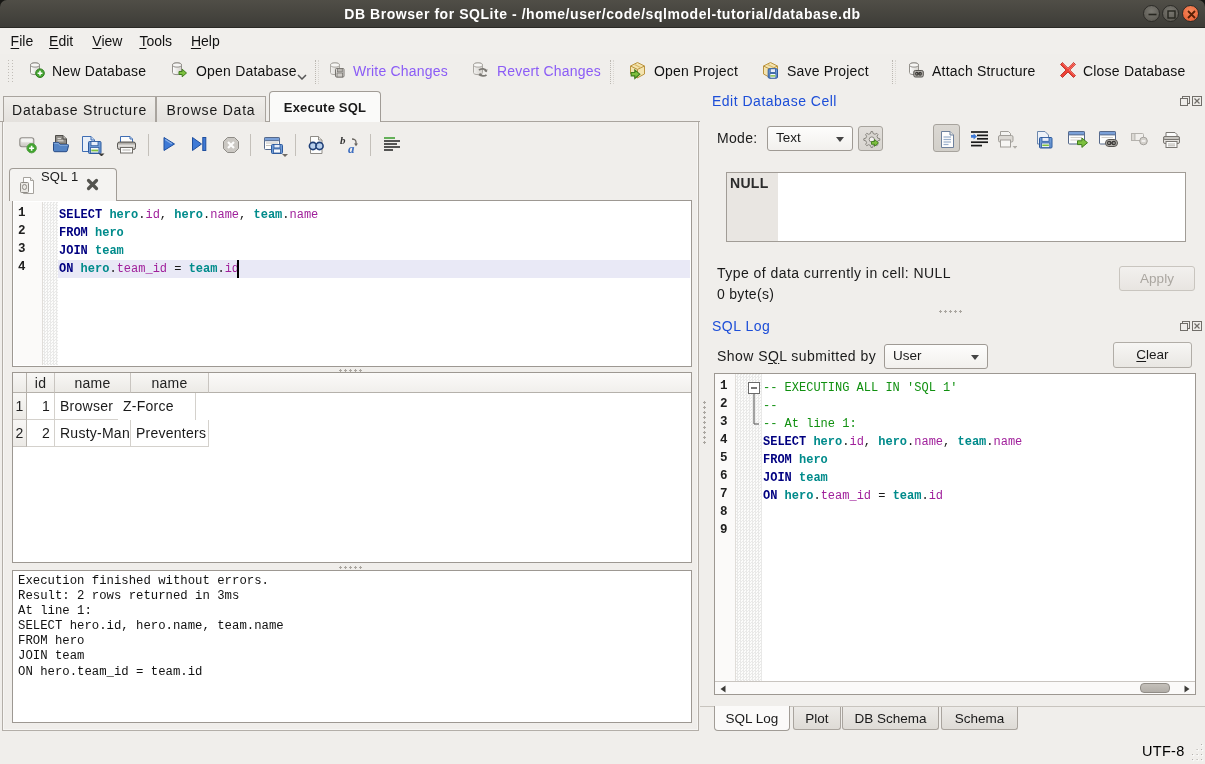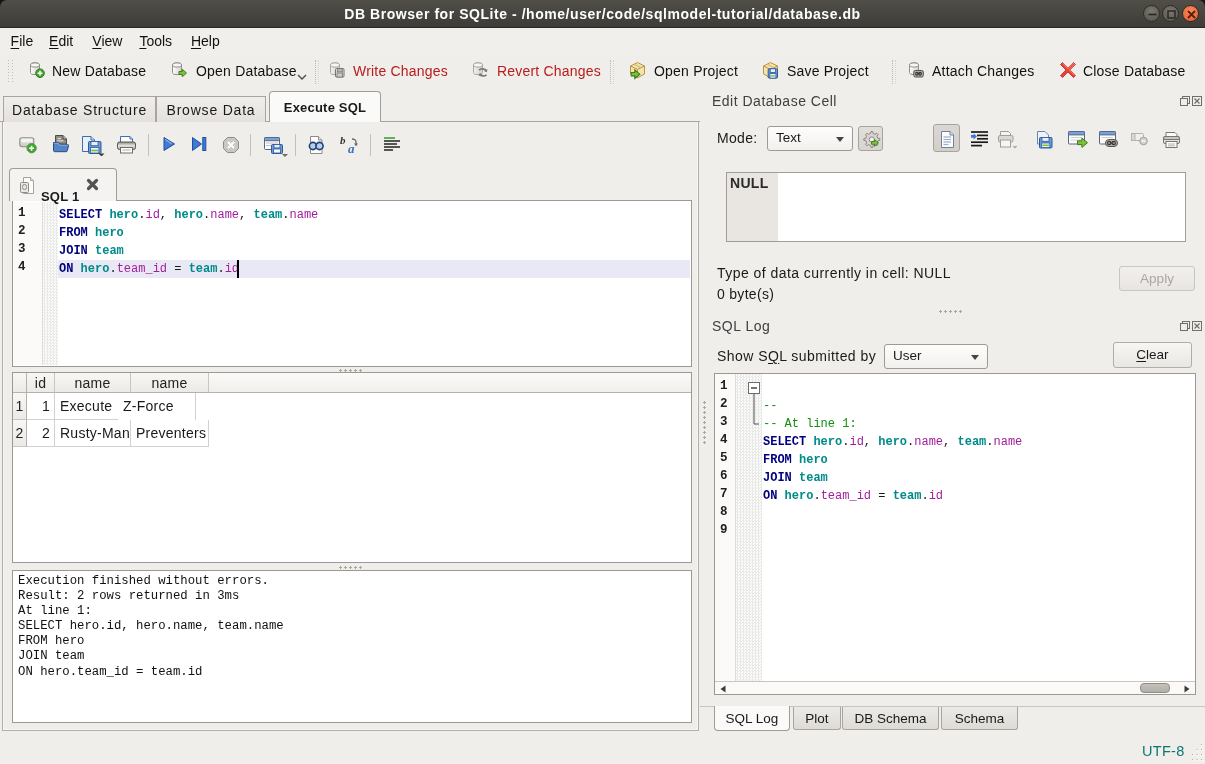--- a/index.html
+++ b/index.html
@@ -12,21 +12,21 @@
 .winbtn.max{left:1162px;background:radial-gradient(circle at 50% 35%,#7a7871,#55534c)}
 .winbtn.cls{left:1182px;background:radial-gradient(circle at 50% 35%,#f68b5f,#e8592e)}
 .winbtn svg{position:absolute;left:0;top:0}
 
 #menubar{position:absolute;left:0;top:28px;width:1205px;height:26px;background:#f1efec}
 .menuitem{position:absolute;top:5px;font-size:14px;color:#111}
 .menuitem u{text-decoration-thickness:1px;text-underline-offset:2px}
 
 #toolbar{position:absolute;left:6px;top:54px;width:1205px;height:36px;background:#f0eeeb}
 .tbtxt{position:absolute;top:9px;font-size:14px;letter-spacing:0.2px;color:#111}
-.tbtxt.dis{color:#b91c1c}
+.tbtxt.dis{color:#8b5cf6}
 .tbicon{position:absolute;top:7px}
 .tbsep{position:absolute;top:6px;height:24px;width:4px;border-left:1px dotted #bcb8b2;border-right:1px dotted #d8d5d0}
 .tbhandle{position:absolute;left:2px;top:6px;height:24px;width:6px;
  background-image:repeating-linear-gradient(180deg,#c1bdb7 0 1px,transparent 1px 3px),repeating-linear-gradient(180deg,#c1bdb7 0 1px,transparent 1px 3px);
  background-size:1px 100%,1px 100%;background-position:0 0,4px 0;background-repeat:no-repeat}
 
 #maintabs{position:absolute;left:0;top:90px;width:700px;height:32px}
 .mtab{position:absolute;font-size:14px;letter-spacing:0.8px;text-align:center}
 .mtab.inactive{top:6px;height:26px;background:linear-gradient(#f0eeeb,#e4e1dd);border:1px solid #a9a49e;border-bottom:none;padding-top:5px}
 .mtab.active{top:1px;height:31px;background:#fafaf9;border:1px solid #a19c96;border-bottom:none;border-radius:4px 4px 0 0;padding-top:8px;font-weight:bold;font-size:13px;letter-spacing:0.2px;z-index:3}
@@ -46,21 +46,21 @@
 
 .grid-hcell{position:absolute;top:0;height:20px;background:linear-gradient(#f8f7f5,#eceae6);border-right:1px solid #c9c5c0;border-bottom:1px solid #b5b1ab;text-align:center;font-size:14px;letter-spacing:0.25px;padding-top:1.5px;color:#222}
 .grid-cell{position:absolute;background:#fff;border-right:1px solid #d4d1cc;border-bottom:1px solid #d4d1cc;font-size:14px;letter-spacing:0.25px;padding:4.5px 4px 0 5px;white-space:nowrap;overflow:visible}
 .grid-vhead{position:absolute;background:linear-gradient(#f8f7f5,#eceae6);border-right:1px solid #b5b1ab;border-bottom:1px solid #c9c5c0;text-align:center;font-size:14px;padding-top:4.5px;color:#222}
 
 #messages{font-family:"Liberation Mono",monospace;font-size:12.3px;line-height:15.1px;color:#111;padding:3px 0 0 5px;white-space:pre}
 
 .hdots{position:absolute;width:24px;height:3px;background-image:radial-gradient(circle,#aaa6a0 1px,transparent 1.3px);background-size:5px 3px}
 .vdots{position:absolute;width:3px;height:44px;background-image:radial-gradient(circle,#aaa6a0 1px,transparent 1.3px);background-size:3px 5px}
 
-.docktitle{position:absolute;font-size:14px;color:#404040}
+.docktitle{position:absolute;font-size:14px;color:#1d4ed8}
 .lognum{position:absolute;left:0;width:18px;text-align:left;padding-left:5px;font-family:"Liberation Mono",monospace;font-size:12.5px;font-weight:bold;color:#202020}
 .logline{position:absolute;left:48px;right:1px;height:18px;font-family:"Liberation Mono",monospace;font-size:12px;white-space:pre;line-height:18px}
 .combo{position:absolute;height:25px;background:linear-gradient(#fdfdfc,#f2f0ed);border:1px solid #9f9a94;border-radius:3px;font-size:13.5px;padding:3px 0 0 8px}
 .combo .arr{position:absolute;right:8px;top:10px;width:0;height:0;border-left:4px solid transparent;border-right:4px solid transparent;border-top:5px solid #444}
 .btn{position:absolute;border:1px solid #b1ada7;border-radius:3px;background:linear-gradient(#f7f6f4,#e9e7e3);text-align:center;font-size:13.5px}
 .iconbtn{position:absolute;border:1px solid #a7a39d;border-radius:3px;background:linear-gradient(#e2dfdb,#d8d5d0)}
 
 .sb-h{position:absolute;background:#fbfaf9;border-top:1px solid #c9c5c0}
 .sb-thumb{position:absolute;background:linear-gradient(#c4c0ba,#b2aea8);border:1px solid #908c86;border-radius:4px}
 
@@ -187,21 +187,21 @@
             <stop offset="1" stop-color="#d5d2cd"></stop>
           </linearGradient>
         </defs>
         <path d="M2.5 4 A4.5 2.1 0 0 1 11.5 4 V11.5 A4.5 2.1 0 0 1 2.5 11.5 Z" fill="url(#g1397)" stroke="#93908b" stroke-width="1"></path>
         <ellipse cx="7" cy="4" rx="4.5" ry="2.1" fill="#f7f6f4" stroke="#93908b" stroke-width="1"></ellipse>
         <rect x="6.8" y="9.5" width="9.5" height="6.5" rx="1.5" fill="#b4b1ac" stroke="#55534f"></rect>
         <rect x="8.6" y="11.4" width="2.6" height="2.7" rx="1.3" fill="none" stroke="#3c3a37" stroke-width="1.1"></rect>
         <rect x="11.8" y="11.4" width="2.6" height="2.7" rx="1.3" fill="none" stroke="#3c3a37" stroke-width="1.1"></rect>
         <line x1="10" y1="12.8" x2="13.5" y2="12.8" stroke="#3c3a37" stroke-width="1.1"></line>
       </svg></span>
-    <div class="tbtxt" style="left:926px">Attach Changes</div>
+    <div class="tbtxt" style="left:926px">Attach Structure</div>
 <span id="ic-closedb" class="tbicon" style="left:1053px"><svg width="18" height="18" viewBox="0 0 18 18">
         <path d="M3.5 1.5 L9 7 L14.5 1.5 L16.5 3.5 L11 9 L16.5 14.5 L14.5 16.5 L9 11 L3.5 16.5 L1.5 14.5 L7 9 L1.5 3.5 Z" fill="#ee4135" stroke="#b3241a" stroke-width="0.8"></path>
         <path d="M3.8 2.3 L9 7.6 L14.2 2.3 L15.7 3.7 L10.4 9 L15.7 14.3" fill="none" stroke="#f8958d" stroke-width="0.9"></path>
       </svg></span>
     <div class="tbtxt" style="left:1077px">Close Database</div>
 </div>
 
 <div id="tabline"></div>
 <div id="maintabs">
 <div class="mtab inactive" style="left:3px;width:153px">Database Structure</div>
@@ -307,21 +307,21 @@
         </svg></span>
   </div>
 
   <div class="abs" style="left:9px;top:46px;width:108px;height:33px;background:#f4f3f1;border:1px solid #a19c96;border-bottom:none;border-radius:4px 4px 0 0;z-index:2">
     <span id="si-tabdoc" class="abs" style="left:9px;top:7px"><svg width="17" height="19" viewBox="0 0 17 19">
           <path d="M4.5 1.5 h7 l3 3 V17.5 h-10 z" fill="#fdfdfc" stroke="#a5a29d"></path>
           <path d="M11.5 1.5 V4.5 h3" fill="#eceae6" stroke="#a5a29d"></path>
           <rect x="1.5" y="6.5" width="8" height="10" rx="1" fill="#e9e7e3" stroke="#8f8c87"></rect>
           <rect x="3.5" y="8.5" width="4" height="5" rx="2" fill="none" stroke="#8f8c87"></rect>
         </svg></span>
-    <span class="abs" style="left:31px;top:20px;font-size:13px;font-weight:bold;letter-spacing:0.2px">SQL 1</span>
+    <span class="abs" style="left:31px;top:0;font-size:13px;font-weight:normal;letter-spacing:0.2px">SQL 1</span>
     <svg class="abs" style="left:76px;top:9px" width="13" height="13">
         <path d="M2.5 2.5 L10.5 10.5 M10.5 2.5 L2.5 10.5" stroke="#54544f" stroke-width="3.2" stroke-linecap="round"></path>
       </svg>
   </div>
 
   <div class="panel-frame" style="left:12px;top:78px;width:680px;height:167px">
     <div id="gutter"></div>
     <div class="foldmargin" style="left:30px"></div>
     <div class="lnum" style="top:4.5px">1</div>
     <div class="lnum" style="top:22.5px">2</div>
@@ -338,21 +338,21 @@
 
   <div class="abs" style="left:12px;top:250px;width:680px;height:191px;background:#fff;border:1px solid #9d9892">
     <div class="grid-hcell" style="left:0;width:14px;border-right:1px solid #b5b1ab"></div>
     <div class="grid-hcell" style="left:14px;width:28px">id</div>
     <div class="grid-hcell" style="left:42px;width:76px">name</div>
     <div class="grid-hcell" style="left:118px;width:78px">name</div>
     <div class="grid-hcell" style="left:196px;width:482px;border-right:none;background:linear-gradient(#fbfaf9,#f1efec)"></div>
     <div class="grid-vhead" style="left:0;top:20px;width:14px;height:27px">1</div>
     <div class="grid-vhead" style="left:0;top:47px;width:14px;height:27px">2</div>
     <div class="grid-cell" style="left:14px;top:20px;width:28px;height:27px;text-align:right">1</div>
-    <div class="grid-cell" style="left:42px;top:20px;width:76px;height:27px">Execute</div>
+    <div class="grid-cell" style="left:42px;top:20px;width:76px;height:27px">Browser</div>
     <div class="grid-cell" style="left:105px;top:20px;width:78px;height:41px">Z-Force</div>
     <div class="grid-cell" style="left:14px;top:47px;width:28px;height:27px;text-align:right">2</div>
     <div class="grid-cell" style="left:42px;top:47px;width:76px;height:27px">Rusty-Man</div>
     <div class="grid-cell" style="left:118px;top:47px;width:78px;height:27px">Preventers</div>
   </div>
   <div class="hdots" style="left:338px;top:444px"></div>
 
   <div class="panel-frame" style="left:12px;top:448px;width:680px;height:153px">
     <div id="messages">Execution finished without errors.
 Result: 2 rows returned in 3ms
@@ -486,20 +486,21 @@
     <div class="lognum" style="top:95px">6</div>
     <div class="lognum" style="top:113px">7</div>
     <div class="lognum" style="top:131px">8</div>
     <div class="lognum" style="top:149px">9</div>
     <svg class="abs" style="left:32px;top:5px" width="14" height="130">
       <rect x="1.5" y="3.5" width="11" height="11" fill="#fff" stroke="#6a6a6a"></rect>
       <line x1="4" y1="9" x2="10" y2="9" stroke="#3a3a3a" stroke-width="1.4"></line>
       <line x1="7" y1="14.5" x2="7" y2="45" stroke="#6a6a6a" stroke-width="1.2"></line>
       <line x1="7" y1="45" x2="12" y2="45" stroke="#6a6a6a" stroke-width="1.2"></line>
     </svg>
+    <div class="logline" style="top:5px"><span class="cmt">-- EXECUTING ALL IN 'SQL 1'</span></div>
     <div class="logline" style="top:23px"><span class="cmt">--</span></div>
     <div class="logline" style="top:41px"><span class="cmt">-- At line 1:</span></div>
     <div class="logline" style="top:59px"><span class="kw">SELECT</span> <span class="tbl">hero</span>.<span class="fld">id</span>, <span class="tbl">hero</span>.<span class="fld">name</span>, <span class="tbl">team</span>.<span class="fld">name</span></div>
     <div class="logline" style="top:77px"><span class="kw">FROM</span> <span class="tbl">hero</span></div>
     <div class="logline" style="top:95px"><span class="kw">JOIN</span> <span class="tbl">team</span></div>
     <div class="logline" style="top:113px"><span class="kw">ON</span> <span class="tbl">hero</span>.<span class="fld">team_id</span> = <span class="tbl">team</span>.<span class="fld">id</span></div>
 
     <div class="sb-h" style="left:0;top:307px;width:480px;height:13px">
       <svg class="abs" style="left:4px;top:3px" width="8" height="8">
           <path d="M6.5 0.5 L1.5 4 L6.5 7.5 Z" fill="#3c3b38"></path>
@@ -511,21 +512,21 @@
     </div>
   </div>
 
   <div class="abs" style="left:0px;top:616px;width:505px;height:1px;background:#c8c4be"></div>
   <div class="btab active" style="left:14px;top:616px;width:76px;height:25px;padding-top:5px">SQL Log</div>
   <div class="btab inactive" style="left:93px;top:617px;width:48px;height:23px;padding-top:4px">Plot</div>
   <div class="btab inactive" style="left:142px;top:617px;width:97px;height:23px;padding-top:4px">DB Schema</div>
   <div class="btab inactive" style="left:241px;top:617px;width:77px;height:23px;padding-top:4px">Schema</div>
 </div>
 <div id="statusbar">
-  <div class="abs" style="left:1142px;top:11px;font-size:14.5px;letter-spacing:0.3px;color:#0f766e">UTF-8</div>
+  <div class="abs" style="left:1142px;top:11px;font-size:14.5px;letter-spacing:0.3px;color:#000000">UTF-8</div>
   <svg class="abs" style="left:1190px;top:10px" width="15" height="20">
     <g fill="#fdfdfc">
         <circle cx="12" cy="3" r="1.3"></circle>
         <circle cx="7.5" cy="8" r="1.3"></circle>
         <circle cx="12" cy="8" r="1.3"></circle>
         <circle cx="3" cy="13" r="1.3"></circle>
         <circle cx="7.5" cy="13" r="1.3"></circle>
         <circle cx="12" cy="13" r="1.3"></circle>
         <circle cx="3" cy="18" r="1.3"></circle>
         <circle cx="7.5" cy="18" r="1.3"></circle>

